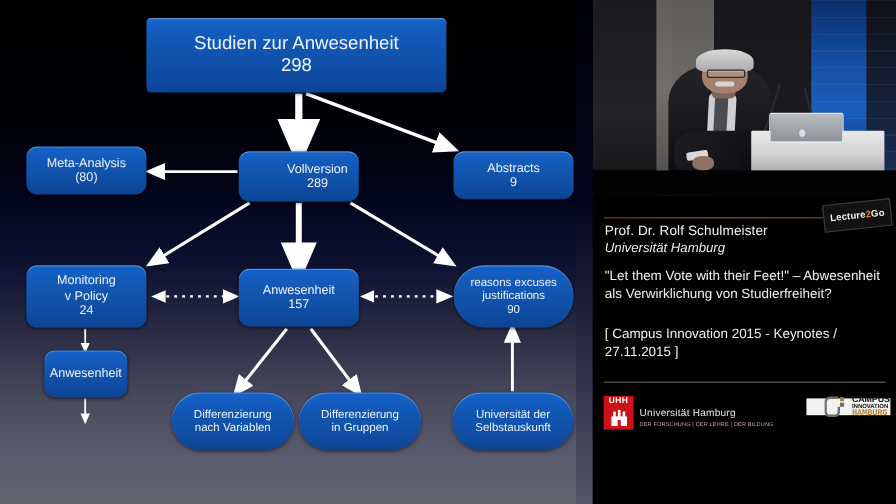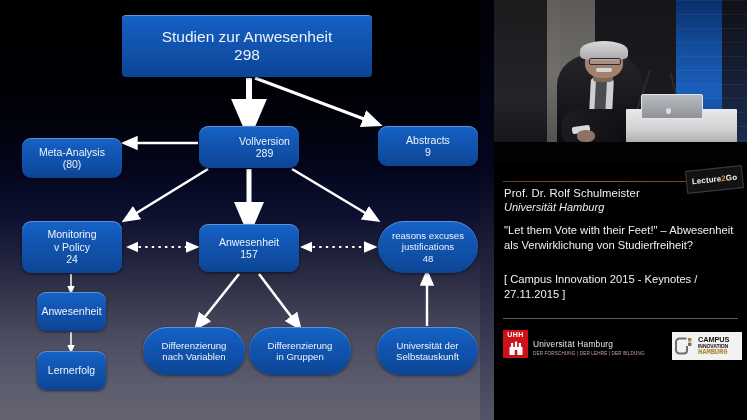--- a/index.html
+++ b/index.html
@@ -79,22 +79,22 @@
   #cap-rule2{position:absolute;left:9px;top:155px;width:235px;height:1px;background:#5d5d5d;}
 
   
   #uhh{position:absolute;left:9px;top:167px;display:flex;align-items:flex-start;}
   #uhh-mark{width:25px;height:28px;background:#cc1118;position:relative;flex:0 0 auto;}
   #uhh-mark .uhh-t{position:absolute;left:0;top:1px;width:100%;text-align:center;font-size:7px;font-weight:bold;color:#fff;letter-spacing:.4px;}
   #uhh-mark .uhh-c{position:absolute;left:50%;top:11px;transform:translateX(-50%);width:15px;height:14px;}
   #uhh-txt{margin-left:5px;padding-top:9px;}
   #uhh-name{font-size:8.4px;color:#e8e8e8;letter-spacing:.2px;white-space:nowrap;}
   #uhh-sub{font-size:4.6px;color:#c9a3a3;letter-spacing:.15px;margin-top:2px;white-space:nowrap;}
-  #cih{position:absolute;right:5px;top:169px;width:70px;height:28px;background:#f2f2f0;
-       display:flex;align-items:center;padding:2px 3px;box-sizing:border-box;}
+  #cih{position:absolute;right:5px;top:169px;width:70px;height:14px;background:#f2f2f0;
+       display:flex;align-items:center;padding:2px 15px;box-sizing:border-box;}
   #cih-mark{width:20px;height:19px;flex:0 0 auto;}
   #cih-txt{margin-left:3px;line-height:1.0;}
   #cih-txt .l1{font-size:7.4px;font-weight:bold;color:#111;letter-spacing:-.1px;}
   #cih-txt .l2{font-size:5px;font-weight:bold;color:#111;letter-spacing:-.05px;}
   #cih-txt .l3{font-size:7.2px;font-weight:bold;color:#b08038;letter-spacing:-.1px;font-family:Liberation Mono, monospace;}
 </style>
 </head>
 <body>
 
 <div id="screen">
@@ -138,21 +138,21 @@
       <path d="M427,326 L427,278" stroke="#fff" stroke-width="2.4" fill="none" marker-end="url(#ah)"></path>
     </svg>
 
     <div class="node sq n-title" style="left:122px;top:15px;width:250px;height:62px;">
       <span class="lbl">
         <span>Studien zur Anwesenheit</span><br>
         <span>298</span>
       </span>
     </div>
 
-    <div class="node n-mid" style="left:22px;top:138px;width:100px;height:40px;">
+    <div class="node n-mid" style="left:22px;top:122px;width:100px;height:40px;">
       <span class="lbl">
         <span>Meta-Analysis</span><br>
         <span>(80)</span>
       </span>
     </div>
 
     <div class="node n-mid" style="left:199px;top:126px;width:100px;height:42px;padding-left:31px;">
       <span class="lbl">
         <span>Vollversion</span><br>
         <span>289</span>
@@ -178,31 +178,28 @@
       <span class="lbl">
         <span>Anwesenheit</span><br>
         <span>157</span>
       </span>
     </div>
 
     <div class="node n-sm" style="left:378px;top:221px;width:100px;height:52px;">
       <span class="lbl">
         <span>reasons excuses</span><br>
         <span>justifications</span><br>
-        <span>48</span>
+        <span>90</span>
       </span>
     </div>
 
     <div class="node n-mid" style="left:37px;top:292px;width:69px;height:39px;">
       <span class="lbl">Anwesenheit</span>
     </div>
 
-    <div class="node n-mid" style="left:37px;top:351px;width:69px;height:39px;">
-      <span class="lbl">Lernerfolg</span>
-    </div>
 
     <div class="node n-sm" style="left:143px;top:327px;width:102px;height:48px;">
       <span class="lbl">
         <span>Differenzierung</span><br>
         <span>nach Variablen</span>
       </span>
     </div>
 
     <div class="node n-sm" style="left:249px;top:327px;width:102px;height:48px;">
       <span class="lbl">

